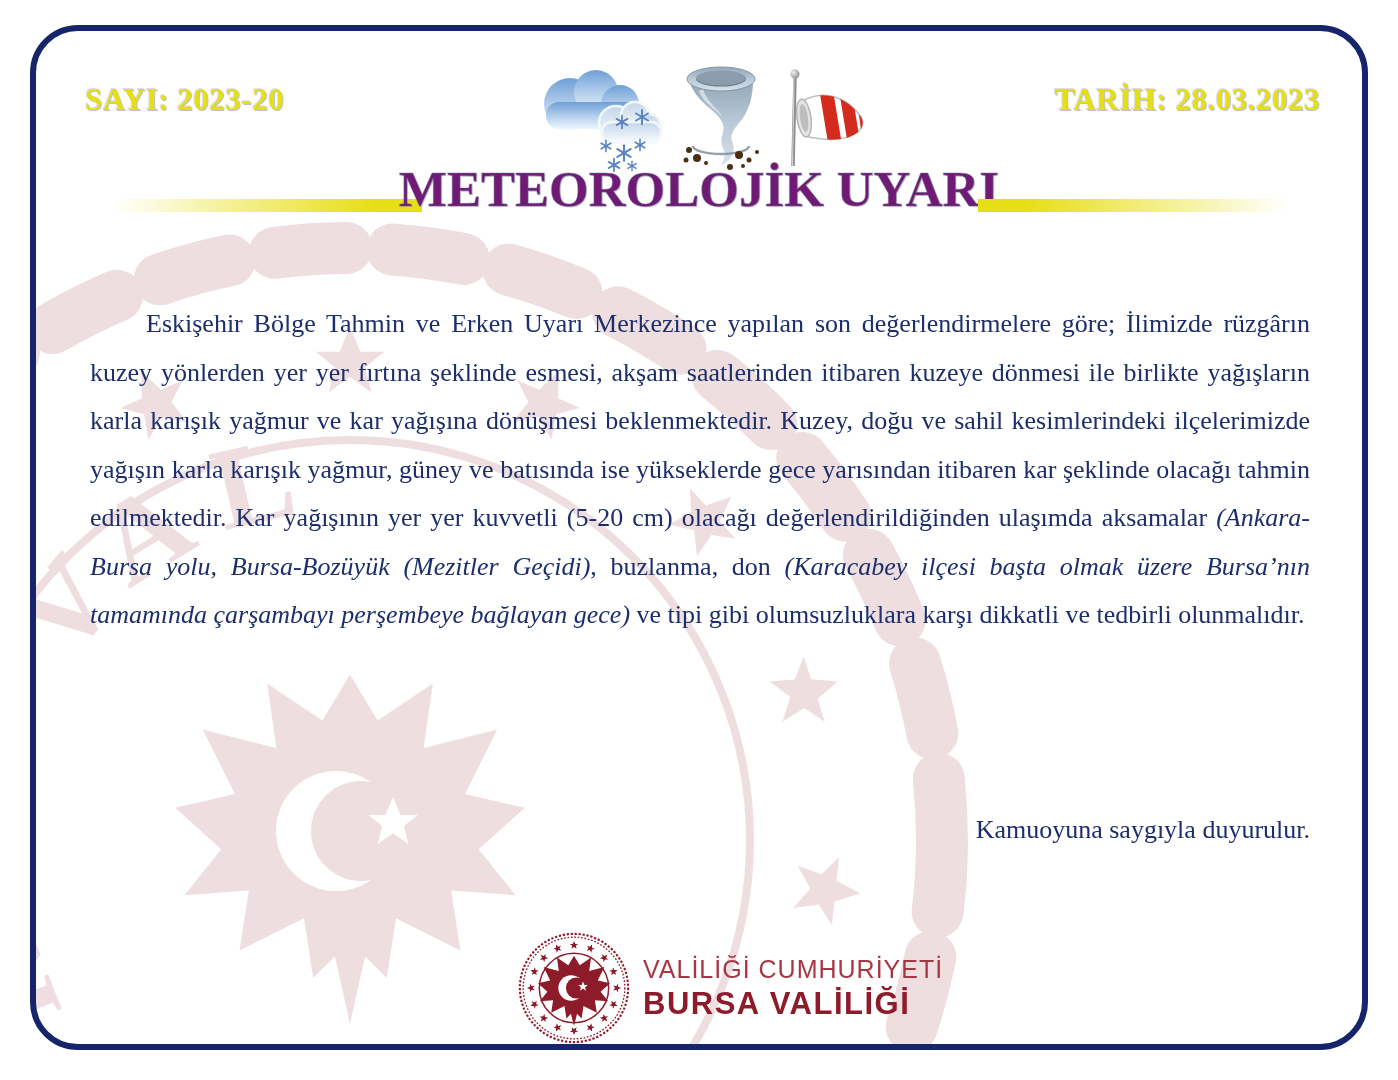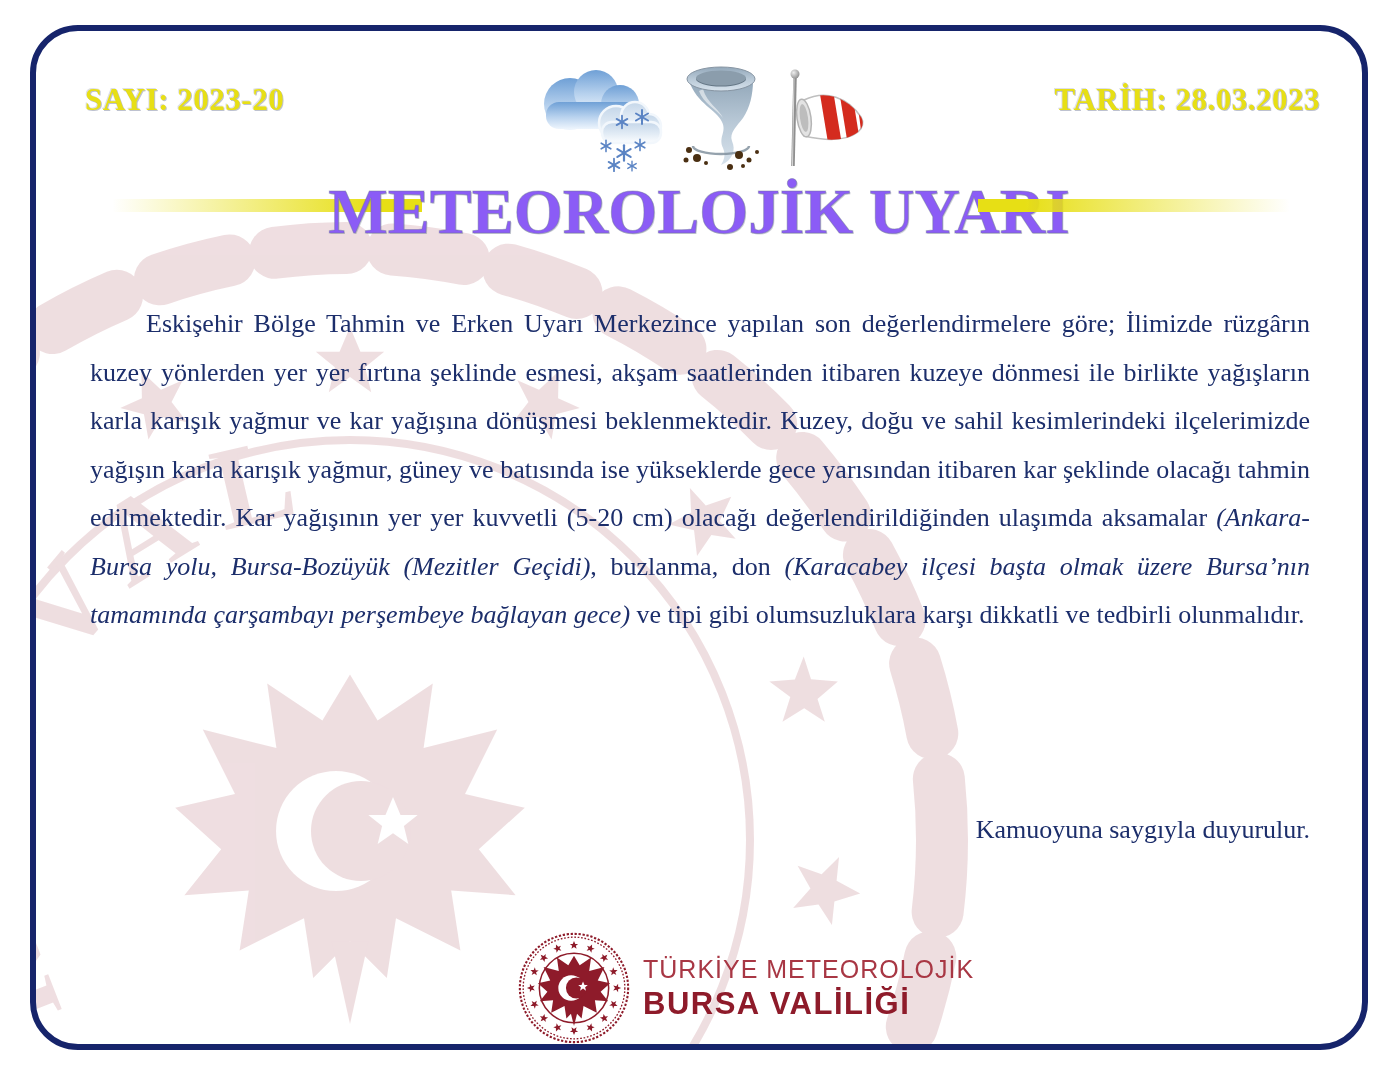--- a/index.html
+++ b/index.html
@@ -26,22 +26,22 @@
     letter-spacing:0.5px;
     text-shadow:1px 1px 0 rgba(70,80,120,0.35), -1px -1px 0 rgba(70,80,120,0.18);
   }
   .hdr-sayi  { left:85px; }
   .hdr-tarih { right:78px; }
 
   .icon-row { position:absolute; left:532px; top:62px; width:340px; height:110px; display:flex; gap:6px; z-index:4; }
 
   .title-wrap { position:absolute; left:0; top:0; width:100%; z-index:4; }
   .main-title {
-    position:absolute; left:50%; top:176px; transform:translateX(-50%);
-    font-size:63px; font-weight:bold; color:#8b5cf6; white-space:nowrap;
+    position:absolute; left:50%; top:160px; transform:translateX(-50%);
+    font-size:51px; font-weight:bold; color:#701a75; white-space:nowrap;
     -webkit-text-stroke:1px rgba(110,120,150,0.45);
     text-shadow:1px 1px 0 rgba(120,128,150,0.35);
   }
   .bar { position:absolute; top:199px; height:13px; }
   .bar-left  { left:112px;  width:310px; background:linear-gradient(to right, rgba(231,223,21,0), #e7df15 85%); }
   .bar-right { left:978px;  width:312px; background:linear-gradient(to left,  rgba(231,223,21,0), #e7df15 85%); }
 
   .body-text {
     position:absolute; left:90px; width:1220px; z-index:4;
     color:#1c2e6b; font-size:26px; line-height:48.5px;
@@ -245,18 +245,18 @@
         <g stroke="none">
           <path d="M60 26 L66 36 L78 28 L76 42 L92 38 L85 52 L98 55 L88 64 L96 74 L82 73 L84 86 L70 79 L68 92 L60 84 L52 92 L50 79 L36 86 L38 73 L24 74 L32 64 L22 55 L35 52 L28 38 L44 42 L42 28 L54 36 Z"></path>
           <path d="M56 84 L60 100 L64 84 Z"></path>
           <circle cx="57" cy="60" r="13.5" fill="#ffffff"></circle>
           <circle cx="62.5" cy="60" r="11" fill="#8e1b2a"></circle>
           <use href="#em-star" transform="translate(69.5 58.5) scale(1.15)" fill="#ffffff"></use>
         </g>
       </g>
     </svg>
     <div class="footer-text">
-      <div class="footer-country">TÜRKİYE METEOROLOJİK</div>
+      <div class="footer-country">VALİLİĞİ CUMHURİYETİ</div>
       <div class="footer-office">BURSA VALİLİĞİ</div>
     </div>
   </div>
 
 </div>
 
 </body></html>

